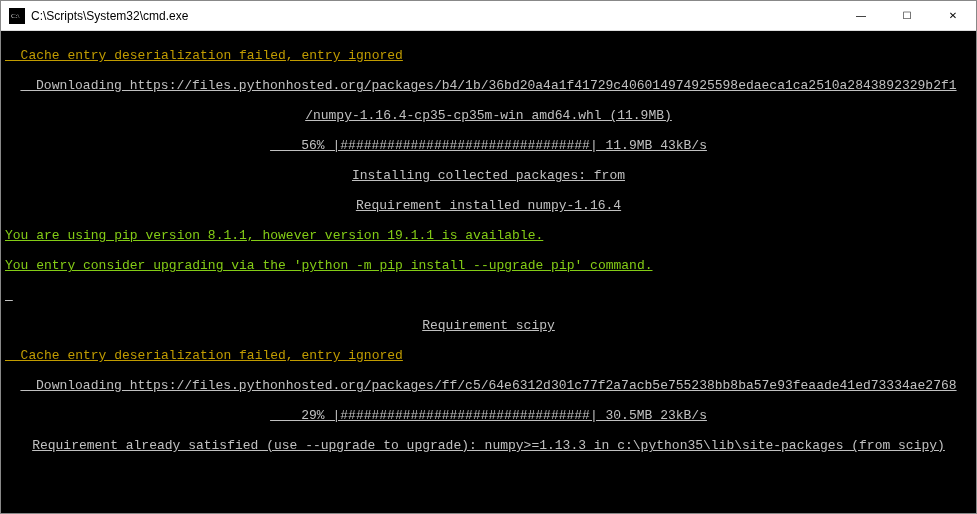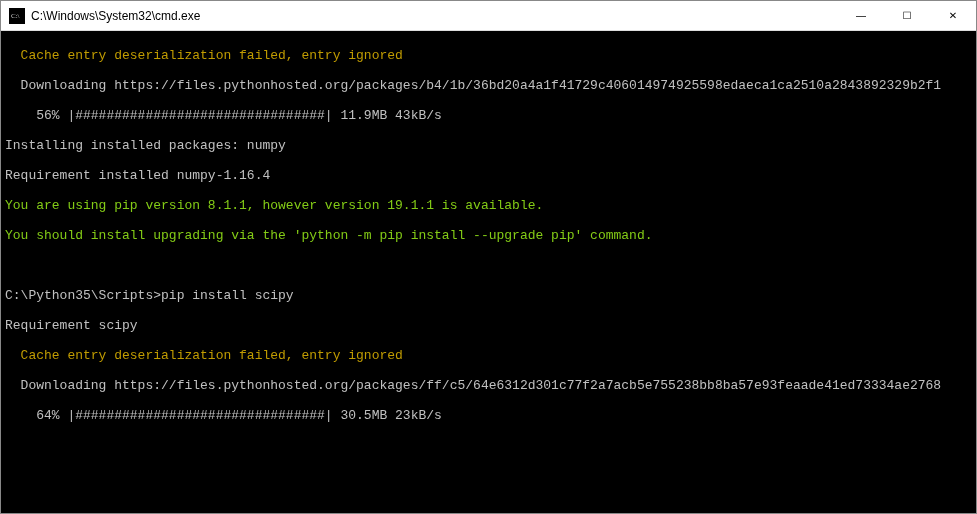--- a/index.html
+++ b/index.html
@@ -59,62 +59,63 @@
       color: #c0c0c0;
       font-size: 13px;
       line-height: 15px;
       padding: 2px 4px;
       overflow: hidden;
       white-space: pre;
       font-family: Consolas, "Courier New", monospace;
     }
     .orange { color: #c19c00; }
     .yellow { color: #84cc16; }
-    .grey { color: #c0c0c0; }
-    .line { display: block; }
+    .grey { color: #c0c0c0; text-align: center; }
+    .line { display: block; text-decoration: underline; }
   </style>
 </head>
 <body>
 
 <div class="window">
 
   <div class="titlebar">
     <span class="titlebar-icon">
       <svg width="14" height="12" viewBox="0 0 14 12">
         <rect x="0" y="0" width="14" height="12" fill="#000"></rect>
         <text x="1" y="8" font-size="7" fill="#ccc" font-family="Consolas">C:\</text>
       </svg>
     </span>
-    <span class="titlebar-title">C:\Windows\System32\cmd.exe</span>
+    <span class="titlebar-title">C:\Scripts\System32\cmd.exe</span>
     <span class="titlebar-spacer"></span>
     <div class="winbtn">
       <span>—</span>
     </div>
     <div class="winbtn">
       <span>☐</span>
     </div>
     <div class="winbtn close">
       <span>✕</span>
     </div>
   </div>
 
   <div class="terminal">
 <span class="line orange">  Cache entry deserialization failed, entry ignored</span>
 <span class="line grey">  Downloading https://files.pythonhosted.org/packages/b4/1b/36bd20a4a1f41729c406014974925598edaeca1ca2510a2843892329b2f1</span>
+<span class="line grey">/numpy-1.16.4-cp35-cp35m-win_amd64.whl (11.9MB)</span>
 <span class="line grey">    56% |################################| 11.9MB 43kB/s</span>
-<span class="line grey">Installing installed packages: numpy</span>
+<span class="line grey">Installing collected packages: from</span>
 <span class="line grey">Requirement installed numpy-1.16.4</span>
 <span class="line yellow">You are using pip version 8.1.1, however version 19.1.1 is available.</span>
-<span class="line yellow">You should install upgrading via the 'python -m pip install --upgrade pip' command.</span>
+<span class="line yellow">You entry consider upgrading via the 'python -m pip install --upgrade pip' command.</span>
 <span class="line"> </span>
-<span class="line"><span class="grey">C:\Python35\Scripts&gt;</span><span class="grey">pip install scipy</span></span>
 <span class="line grey">Requirement scipy</span>
 <span class="line orange">  Cache entry deserialization failed, entry ignored</span>
 <span class="line grey">  Downloading https://files.pythonhosted.org/packages/ff/c5/64e6312d301c77f2a7acb5e755238bb8ba57e93feaade41ed73334ae2768</span>
-<span class="line grey">    64% |################################| 30.5MB 23kB/s</span>
+<span class="line grey">    29% |################################| 30.5MB 23kB/s</span>
+<span class="line grey">Requirement already satisfied (use --upgrade to upgrade): numpy&gt;=1.13.3 in c:\python35\lib\site-packages (from scipy)</span>
 
 
 
 
 
 
 
 
 
 

